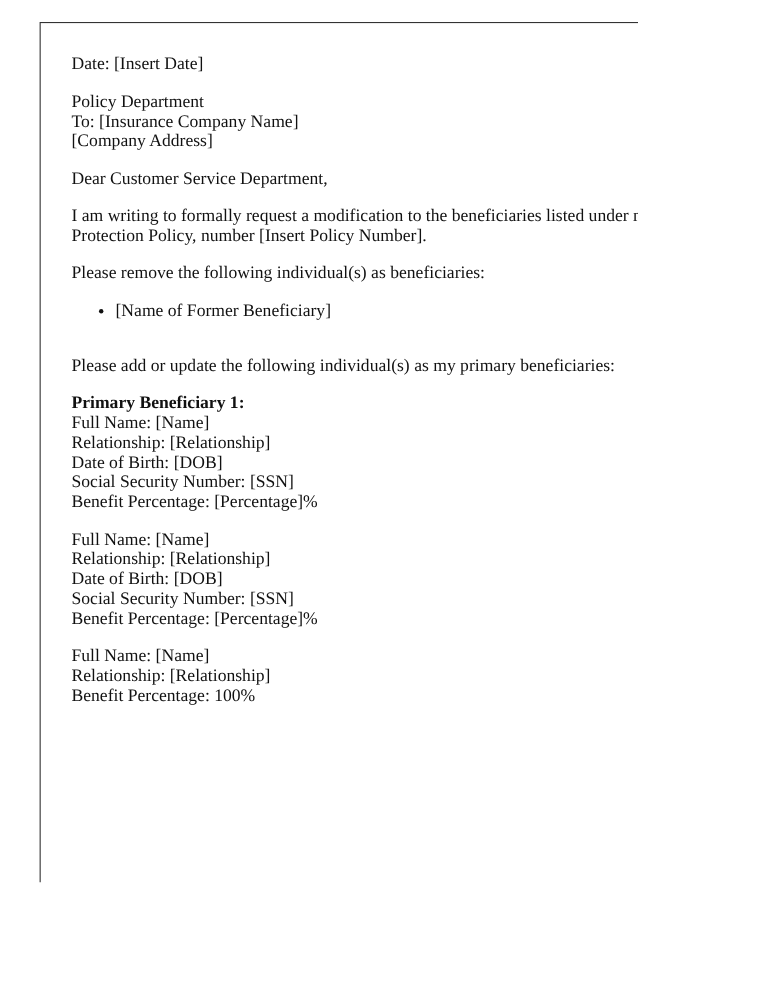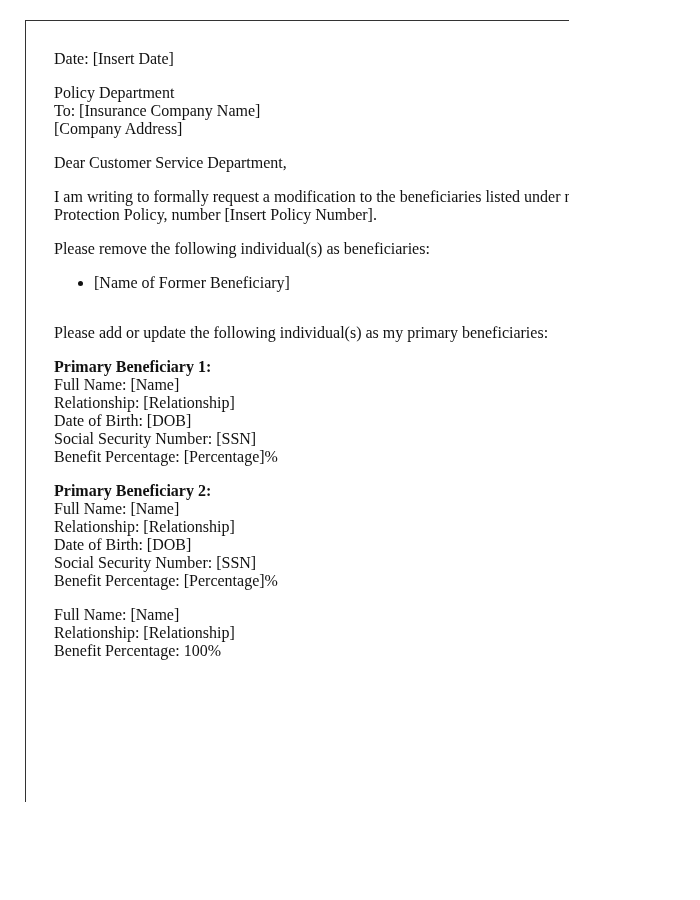--- a/index.html
+++ b/index.html
@@ -12,21 +12,21 @@
       height: 900px;
       overflow: hidden;
       position: relative;
       font-family: "Liberation Serif", "DejaVu Serif", serif;
       font-size: 16px;
       line-height: 18px;
       color: #111111;
     }
     .clip {
       position: absolute;
-      left: 5px;
+      left: 16px;
       top: 0;
       width: 564px;
       height: 802px;
       overflow: hidden;
     }
     .letter {
       position: absolute;
       left: 20px;
       top: 20px;
       width: 640px;
@@ -88,21 +88,20 @@
     <div class="block">
       <span class="line bold">Primary Beneficiary 1:</span>
       <span class="line">Full Name: [Name]</span>
       <span class="line">Relationship: [Relationship]</span>
       <span class="line">Date of Birth: [DOB]</span>
       <span class="line">Social Security Number: [SSN]</span>
       <span class="line">Benefit Percentage: [Percentage]%</span>
     </div>
 
     <div class="block">
-      <span class="line bold">Primary Beneficiary 2:</span>
       <span class="line">Full Name: [Name]</span>
       <span class="line">Relationship: [Relationship]</span>
       <span class="line">Date of Birth: [DOB]</span>
       <span class="line">Social Security Number: [SSN]</span>
       <span class="line">Benefit Percentage: [Percentage]%</span>
     </div>
 
 
     <div class="block">
       <span class="line">Full Name: [Name]</span>

